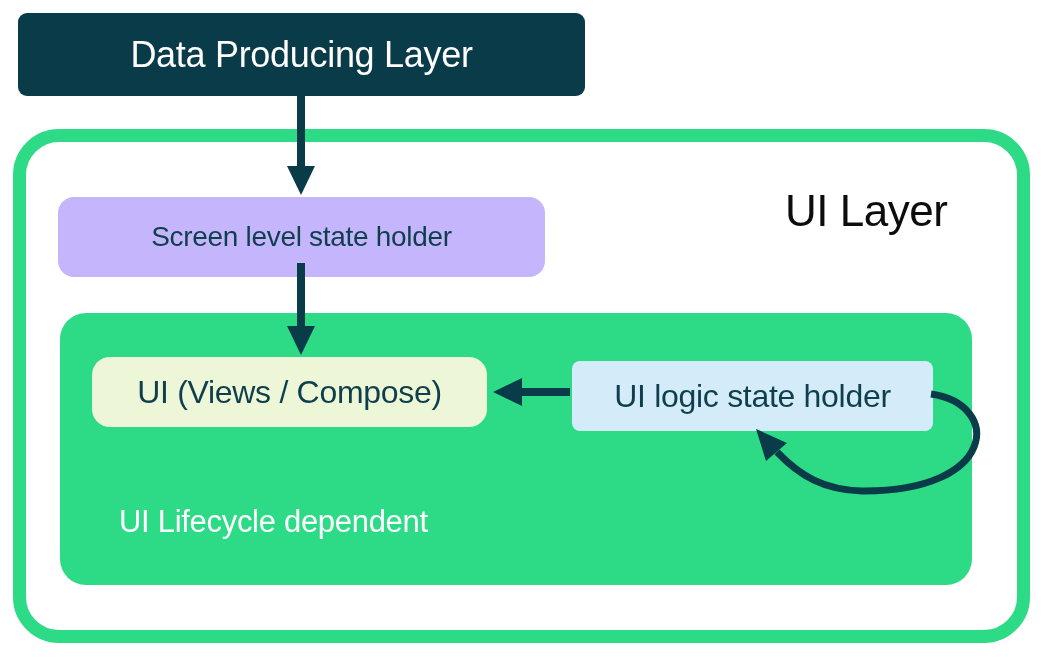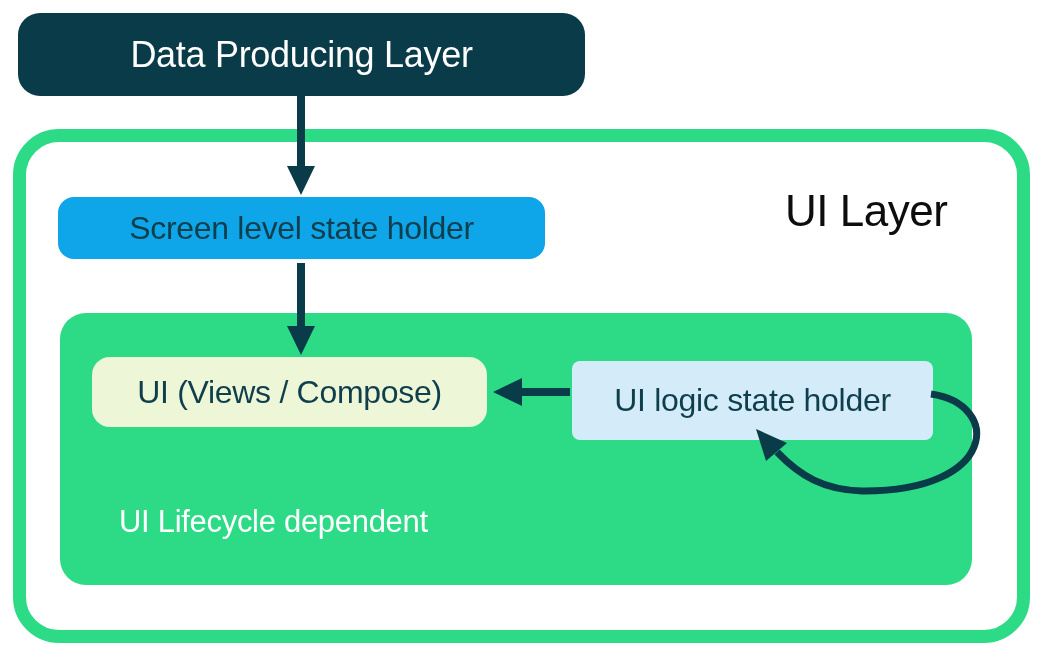--- a/index.html
+++ b/index.html
@@ -15,62 +15,62 @@
     position: absolute;
     display: flex;
     align-items: center;
     justify-content: center;
     box-sizing: border-box;
     letter-spacing: -0.3px;
   }
   .node-dark {
     left: 18px; top: 13px; width: 567px; height: 83px;
     background: #0A3B48;
-    border-radius: 22px;
+    border-radius: 9px;
     color: #ffffff;
     font-size: 36px;
   }
   .ui-layer-frame {
     position: absolute;
     left: 13px; top: 129px; width: 1017px; height: 514px;
     box-sizing: border-box;
     border: 13px solid #2DDB87;
     border-radius: 46px;
     background: #ffffff;
   }
   .ui-layer-title {
     position: absolute;
     left: 785px; top: 186px;
     font-size: 44px;
     color: #0d0d0d;
     letter-spacing: -0.5px;
     white-space: nowrap;
   }
   .node-blue-screen {
-    left: 58px; top: 197px; width: 487px; height: 62px;
-    background: #0ea5e9;
+    left: 58px; top: 197px; width: 487px; height: 80px;
+    background: #c4b5fd;
     border-radius: 16px;
     color: #0F3E4C;
-    font-size: 32px;
+    font-size: 28px;
   }
   .inner-green {
     position: absolute;
     left: 60px; top: 313px; width: 912px; height: 272px;
     background: #2DDB87;
     border-radius: 26px;
   }
   .node-cream {
     left: 92px; top: 357px; width: 395px; height: 70px;
     background: #EDF6D7;
     border-radius: 18px;
     color: #0F3E4C;
     font-size: 32px;
   }
   .node-blue-logic {
-    left: 572px; top: 361px; width: 361px; height: 79px;
+    left: 572px; top: 361px; width: 361px; height: 70px;
     background: #D4ECFA;
     border-radius: 8px;
     color: #0F3E4C;
     font-size: 32px;
   }
   .lifecycle-label {
     position: absolute;
     left: 103px; top: 504px;
     color: #ffffff;
     font-size: 31px;

